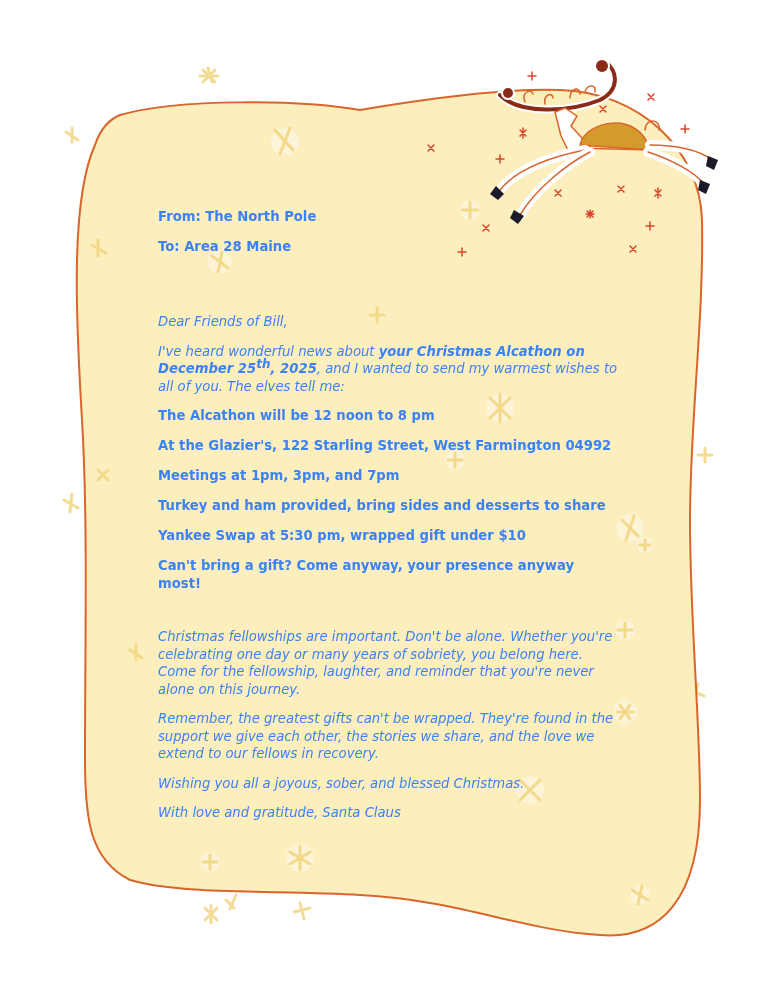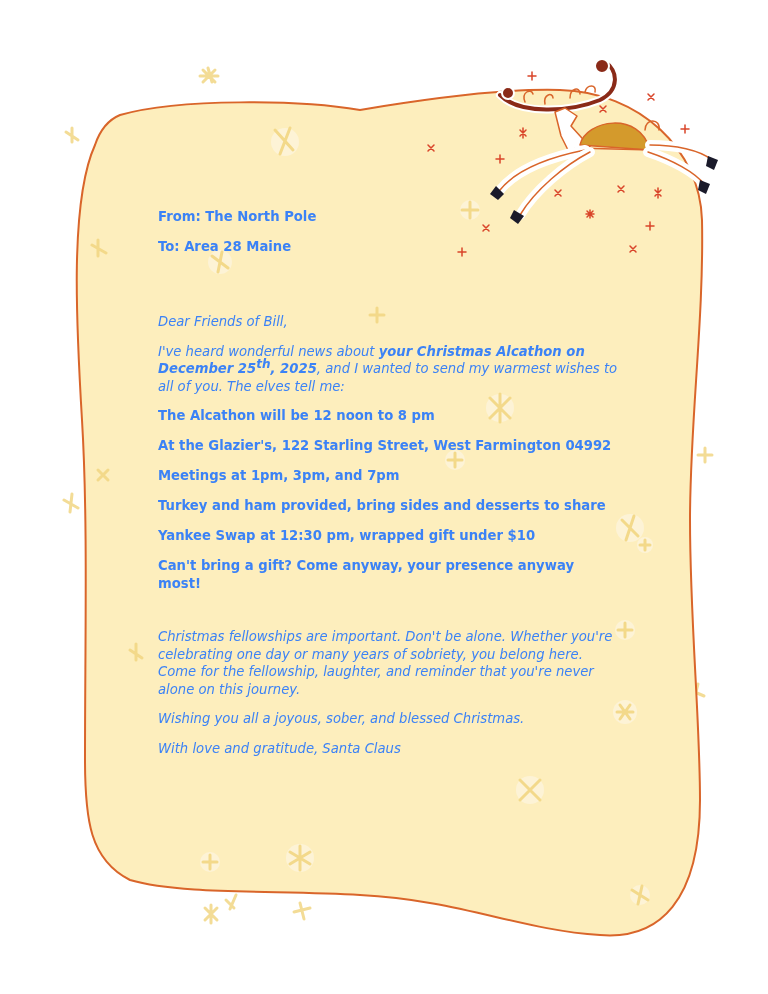--- a/index.html
+++ b/index.html
@@ -130,19 +130,20 @@
   <p class="i" style="margin-bottom:12px;">Dear Friends of Bill,</p>
 
   <p class="i" style="margin-bottom:12px;">
     <span>I've heard wonderful news about </span><span class="bi"><span>your Christmas Alcathon on December 25</span><sup>th</sup><span>, 2025</span></span><span>, and I wanted to send my warmest wishes to all of you. The elves tell me:</span>
   </p>
 
   <p class="b" style="margin-bottom:12.5px;">The Alcathon will be 12 noon to 8 pm</p>
   <p class="b" style="margin-bottom:12.5px;">At the Glazier's, 122 Starling Street, West Farmington 04992</p>
   <p class="b" style="margin-bottom:12.5px;">Meetings at 1pm, 3pm, and 7pm</p>
   <p class="b" style="margin-bottom:12.5px;">Turkey and ham provided, bring sides and desserts to share</p>
-  <p class="b" style="margin-bottom:12.5px;">Yankee Swap at 12:30 pm, wrapped gift under $10</p>
+  <p class="b" style="margin-bottom:12.5px;">Yankee Swap at 5:30 pm, wrapped gift under $10</p>
   <p class="b" style="margin-bottom:12.5px;">Can't bring a gift? Come anyway, your presence anyway most!</p>
 
   <p class="i" style="margin-bottom:12px;margin-top:36px;">Christmas fellowships are important. Don't be alone. Whether you're celebrating one day or many years of sobriety, you belong here. Come for the fellowship, laughter, and reminder that you're never alone on this journey.</p>
+  <p class="i" style="margin-bottom:12px;">Remember, the greatest gifts can't be wrapped. They're found in the support we give each other, the stories we share, and the love we extend to our fellows in recovery.</p>
   <p class="i" style="margin-bottom:12px;">Wishing you all a joyous, sober, and blessed Christmas.</p>
   <p class="i" style="margin-bottom:12px;">With love and gratitude, Santa Claus</p>
 </div>
 
 </body></html>

